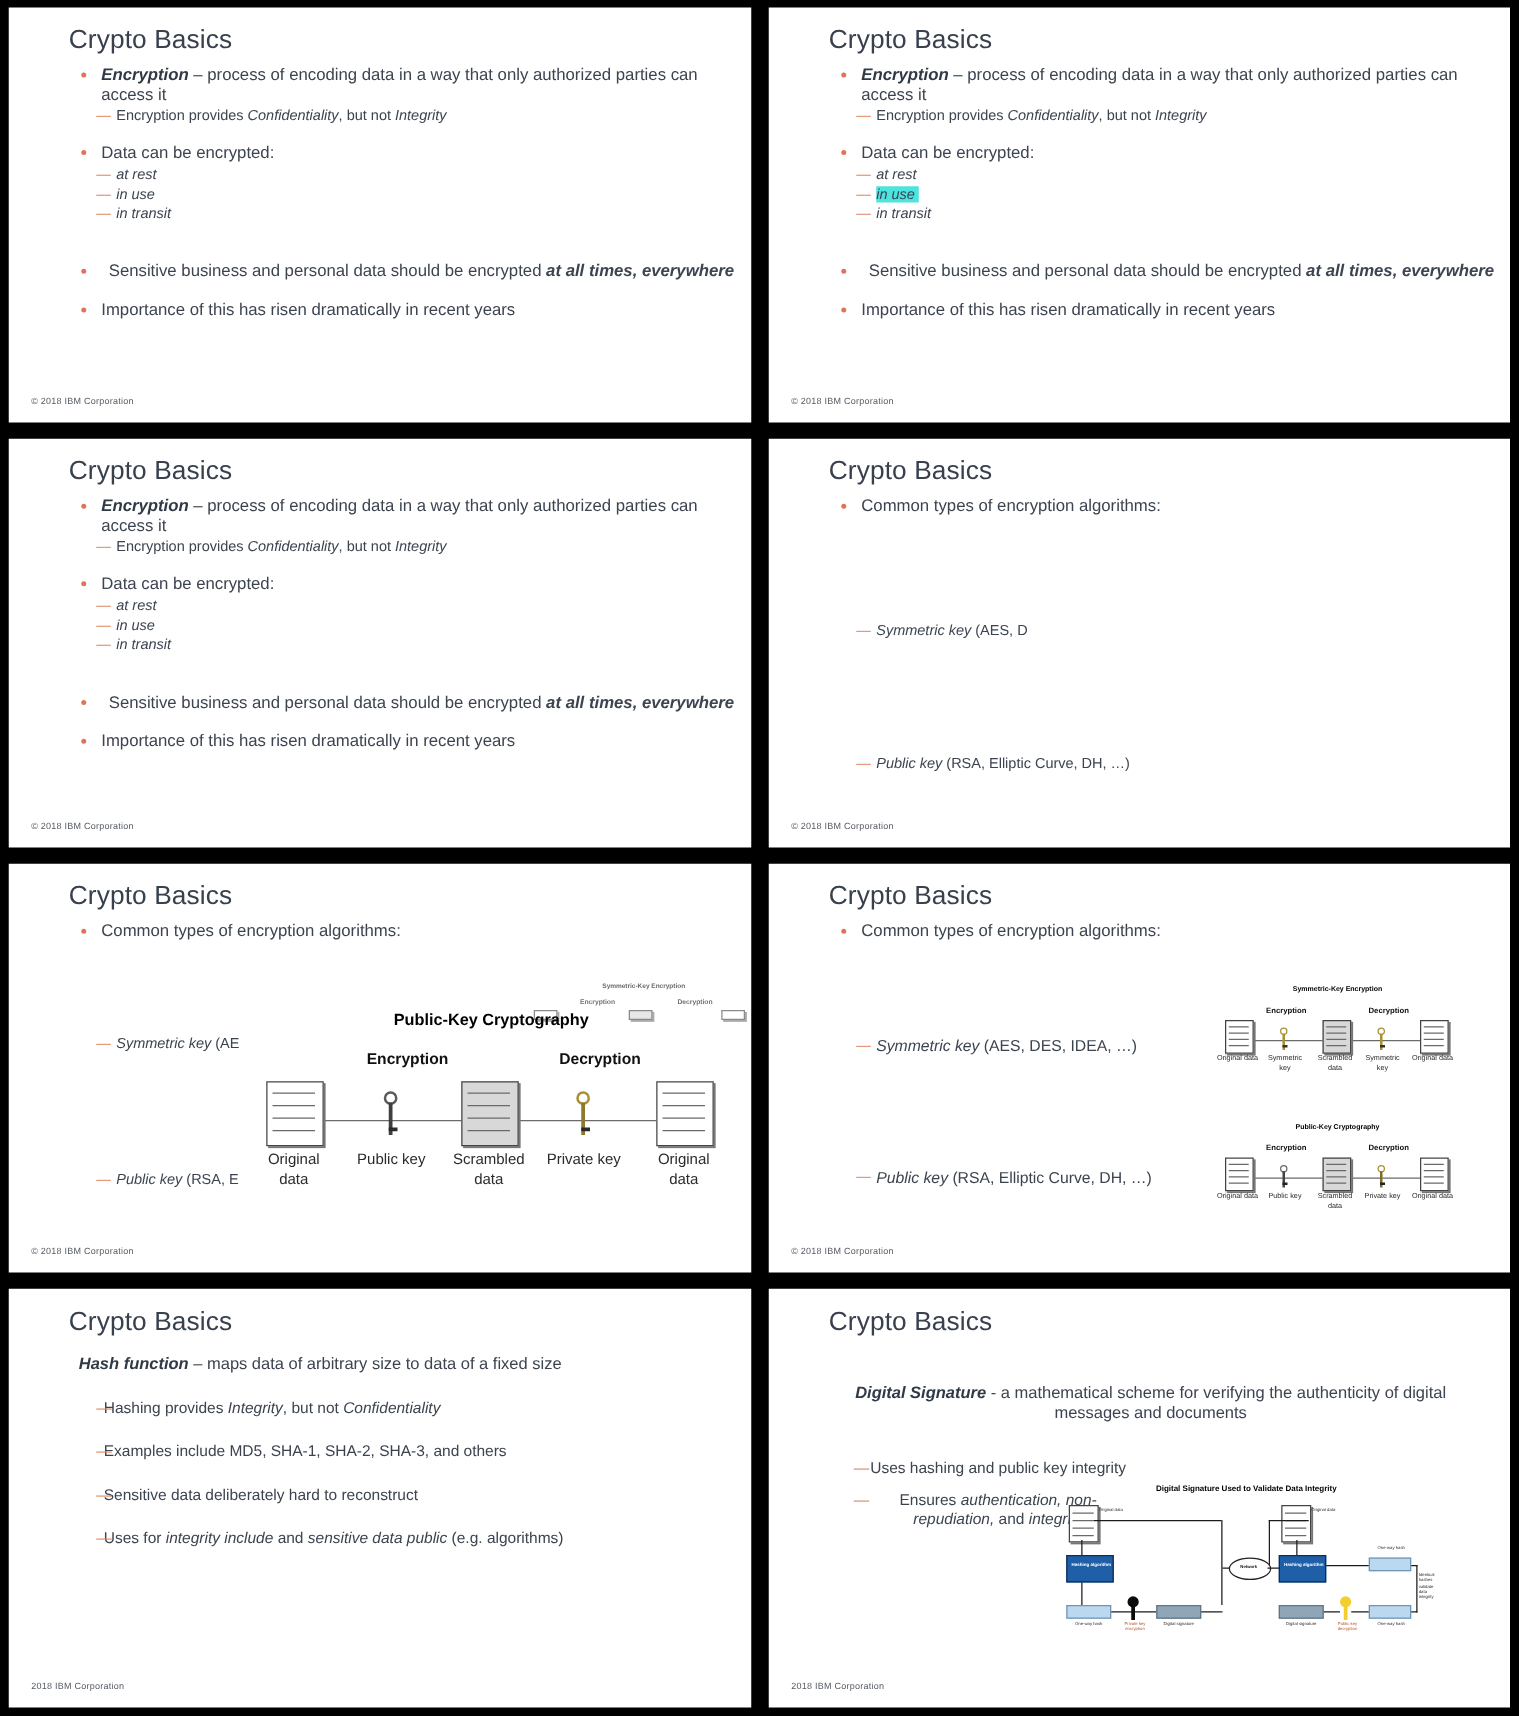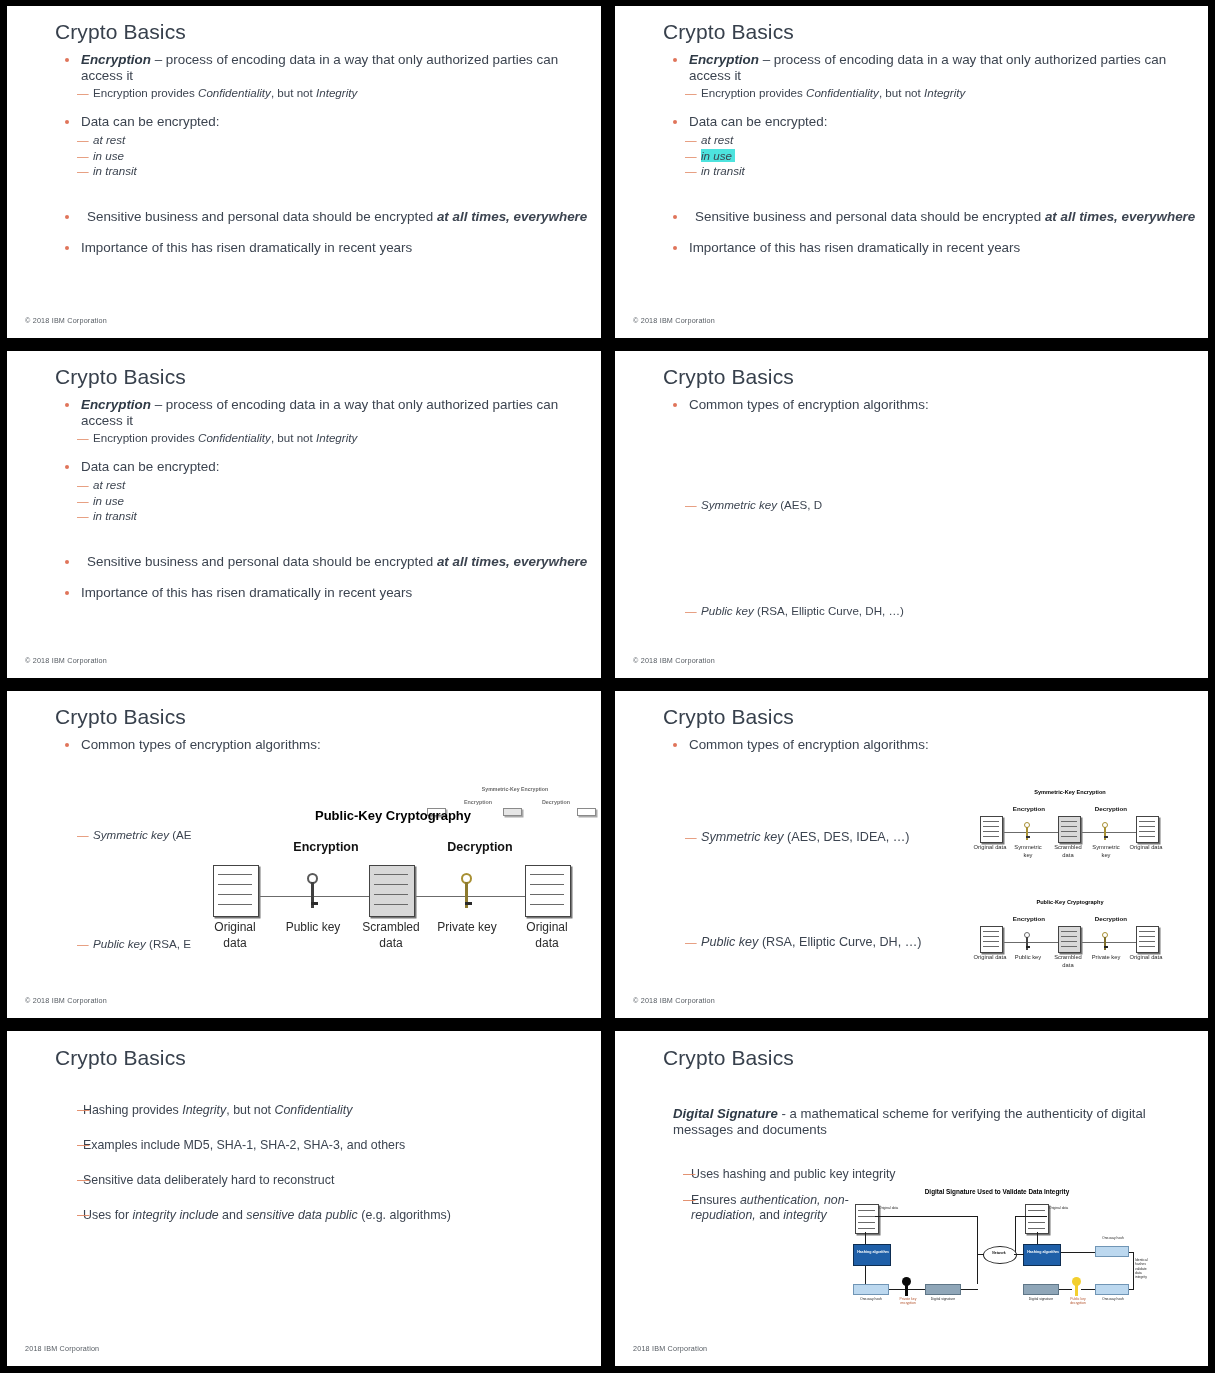--- a/index.html
+++ b/index.html
@@ -346,20 +346,23 @@
       </div>
 
       <div class="footer">© 2018 IBM Corporation</div>
     </div>
   </div>
 
   <div class="slide s-r4">
     <div class="canvas">
       <div class="title">Crypto Basics</div>
       <div class="body" style="top:52px;">
+        <div class="hashlead">
+          <b>Hash function</b><span> – maps data of arbitrary size to data of a fixed size</span>
+        </div>
         <div class="hashitem">
           <span class="dash">—</span><span>Hashing provides </span><i>Integrity</i><span>, but not </span><i>Confidentiality</i>
         </div>
         <div class="hashitem">
           <span class="dash">—</span><span>Examples include MD5, SHA-1, SHA-2, SHA-3, and others</span>
         </div>
         <div class="hashitem">
           <span class="dash">—</span><span>Sensitive data deliberately hard to reconstruct</span>
         </div>
         <div class="hashitem">
@@ -367,21 +370,21 @@
         </div>
       </div>
       <div class="footer">2018 IBM Corporation</div>
     </div>
   </div>
 
   <div class="slide s-r4">
     <div class="canvas">
       <div class="title">Crypto Basics</div>
 
-      <div class="body" style="top:75px;">
+      <div class="body" style="top:75px;text-align:center;">
         <div class="dslead">
           <b>Digital Signature</b><span> - a mathematical scheme for verifying the authenticity of digital messages and documents</span>
         </div>
         <div style="height:18px"></div>
         <div class="dsitem">
           <span class="dash">—</span><span>Uses hashing and public key integrity</span>
         </div>
         <div class="dsitem">
           <span class="dash">—</span><span>Ensures </span><i>authentication, non-repudiation,</i><span> and </span><i>integrity</i>
         </div>

